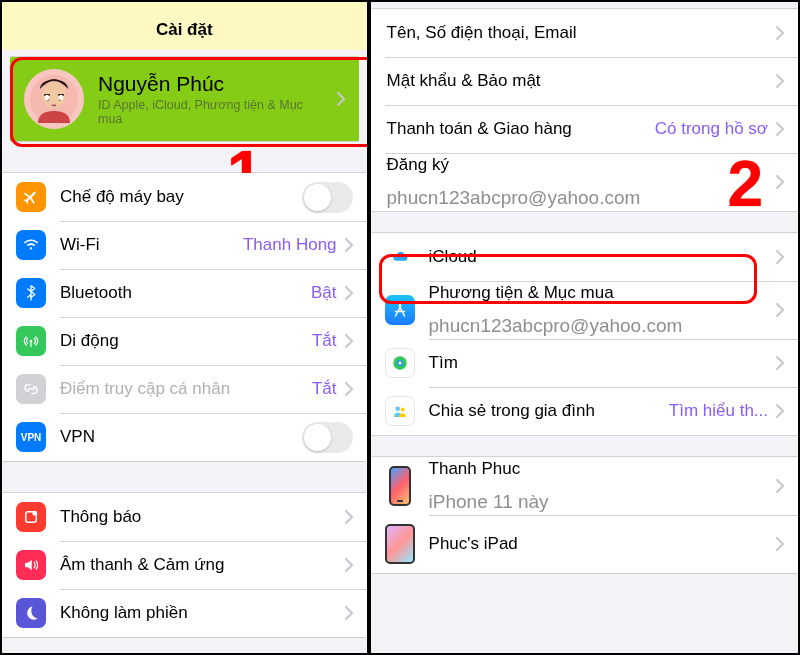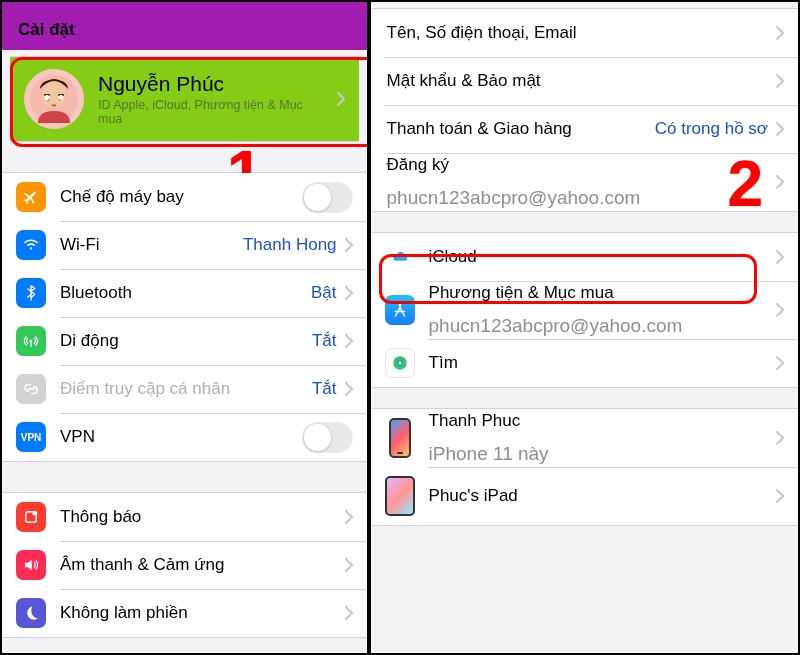--- a/index.html
+++ b/index.html
@@ -11,25 +11,25 @@
     border: 2px solid #000;
   }
   .pane {
     background: #f2f2f7;
     position: relative;
     overflow: hidden;
   }
   .left { width: 398px; border-right: 4px solid #000; }
   .right { width: 462px; }
   .header {
-    text-align: left;
+    text-align: center;
     font-size: 17px;
     font-weight: 600;
-    padding: 18px 0 10px 16px;
-    background: #a21caf;
+    padding: 18px 0 10px 0;
+    background: #fef9c3;
     color: #000;
   }
   .group { background: #fff; border-top: 0.5px solid #d1d1d6; border-bottom: 0.5px solid #d1d1d6; }
   .cell {
     display: flex;
     align-items: center;
     min-height: 48px;
     padding: 0 14px 0 14px;
     position: relative;
     background: #fff;
@@ -46,21 +46,21 @@
   .icon {
     width: 30px; height: 30px;
     border-radius: 7px;
     margin-right: 14px;
     display: flex; align-items: center; justify-content: center;
     flex-shrink: 0;
   }
   .icon svg { width: 18px; height: 18px; }
   .label { font-size: 17px; color: #000; flex: 0 0 auto; }
   .spacer { flex: 1; }
-  .value { font-size: 17px; color: #1d4ed8; margin-left: 8px; white-space: nowrap; }
+  .value { font-size: 17px; color: #8b5cf6; margin-left: 8px; white-space: nowrap; }
   .sub { font-size: 19px; color: #8e8e93; margin-top: 12px; }
   .chev { margin-left: 8px; }
   .chev svg { width: 8px; height: 14px; display: block; }
   .toggle {
     width: 51px; height: 31px; border-radius: 16px;
     background: #e9e9eb; position: relative; flex-shrink: 0;
   }
   .toggle::after {
     content: ""; position: absolute; top: 2px; left: 2px;
     width: 27px; height: 27px; border-radius: 50%;
@@ -391,20 +391,38 @@
           </svg>
       </div>
       <span class="label">Tìm</span>
       <div class="spacer"></div>
       <span class="chev">
           <svg viewBox="0 0 8 14">
             <path d="M1 1 L7 7 L1 13" stroke="#c7c7cc" stroke-width="2" fill="none" stroke-linecap="round"></path>
           </svg>
         </span>
     </div>
+    <div class="cell">
+      <div class="icon" style="background:#fff;border:0.5px solid #e5e5ea">
+        <svg viewBox="0 0 24 24">
+            <circle cx="9" cy="9" r="3" fill="#5ac8fa"></circle>
+            <circle cx="15.5" cy="10" r="2.6" fill="#ffcc00"></circle>
+            <path d="M4 20 C4 15 8 14 9 14 C10 14 14 15 14 20 Z" fill="#5ac8fa"></path>
+            <path d="M11 20 C11 16 14 15 15.5 15 C17 15 20 16 20 20 Z" fill="#ffcc00"></path>
+          </svg>
+      </div>
+      <span class="label">Chia sẻ trong gia đình</span>
+      <div class="spacer"></div>
+      <span class="value">Tìm hiểu th...</span>
+      <span class="chev">
+          <svg viewBox="0 0 8 14">
+            <path d="M1 1 L7 7 L1 13" stroke="#c7c7cc" stroke-width="2" fill="none" stroke-linecap="round"></path>
+          </svg>
+        </span>
+    </div>
   </div>
 
   <div class="highlight" style="left:8px; top:252px; width:378px; height:50px;"></div>
 
   <div class="gap-sm"></div>
 
   <div class="group">
     <div class="cell tall">
       <div class="dev-icon">
           <div class="phone-frame"></div>

